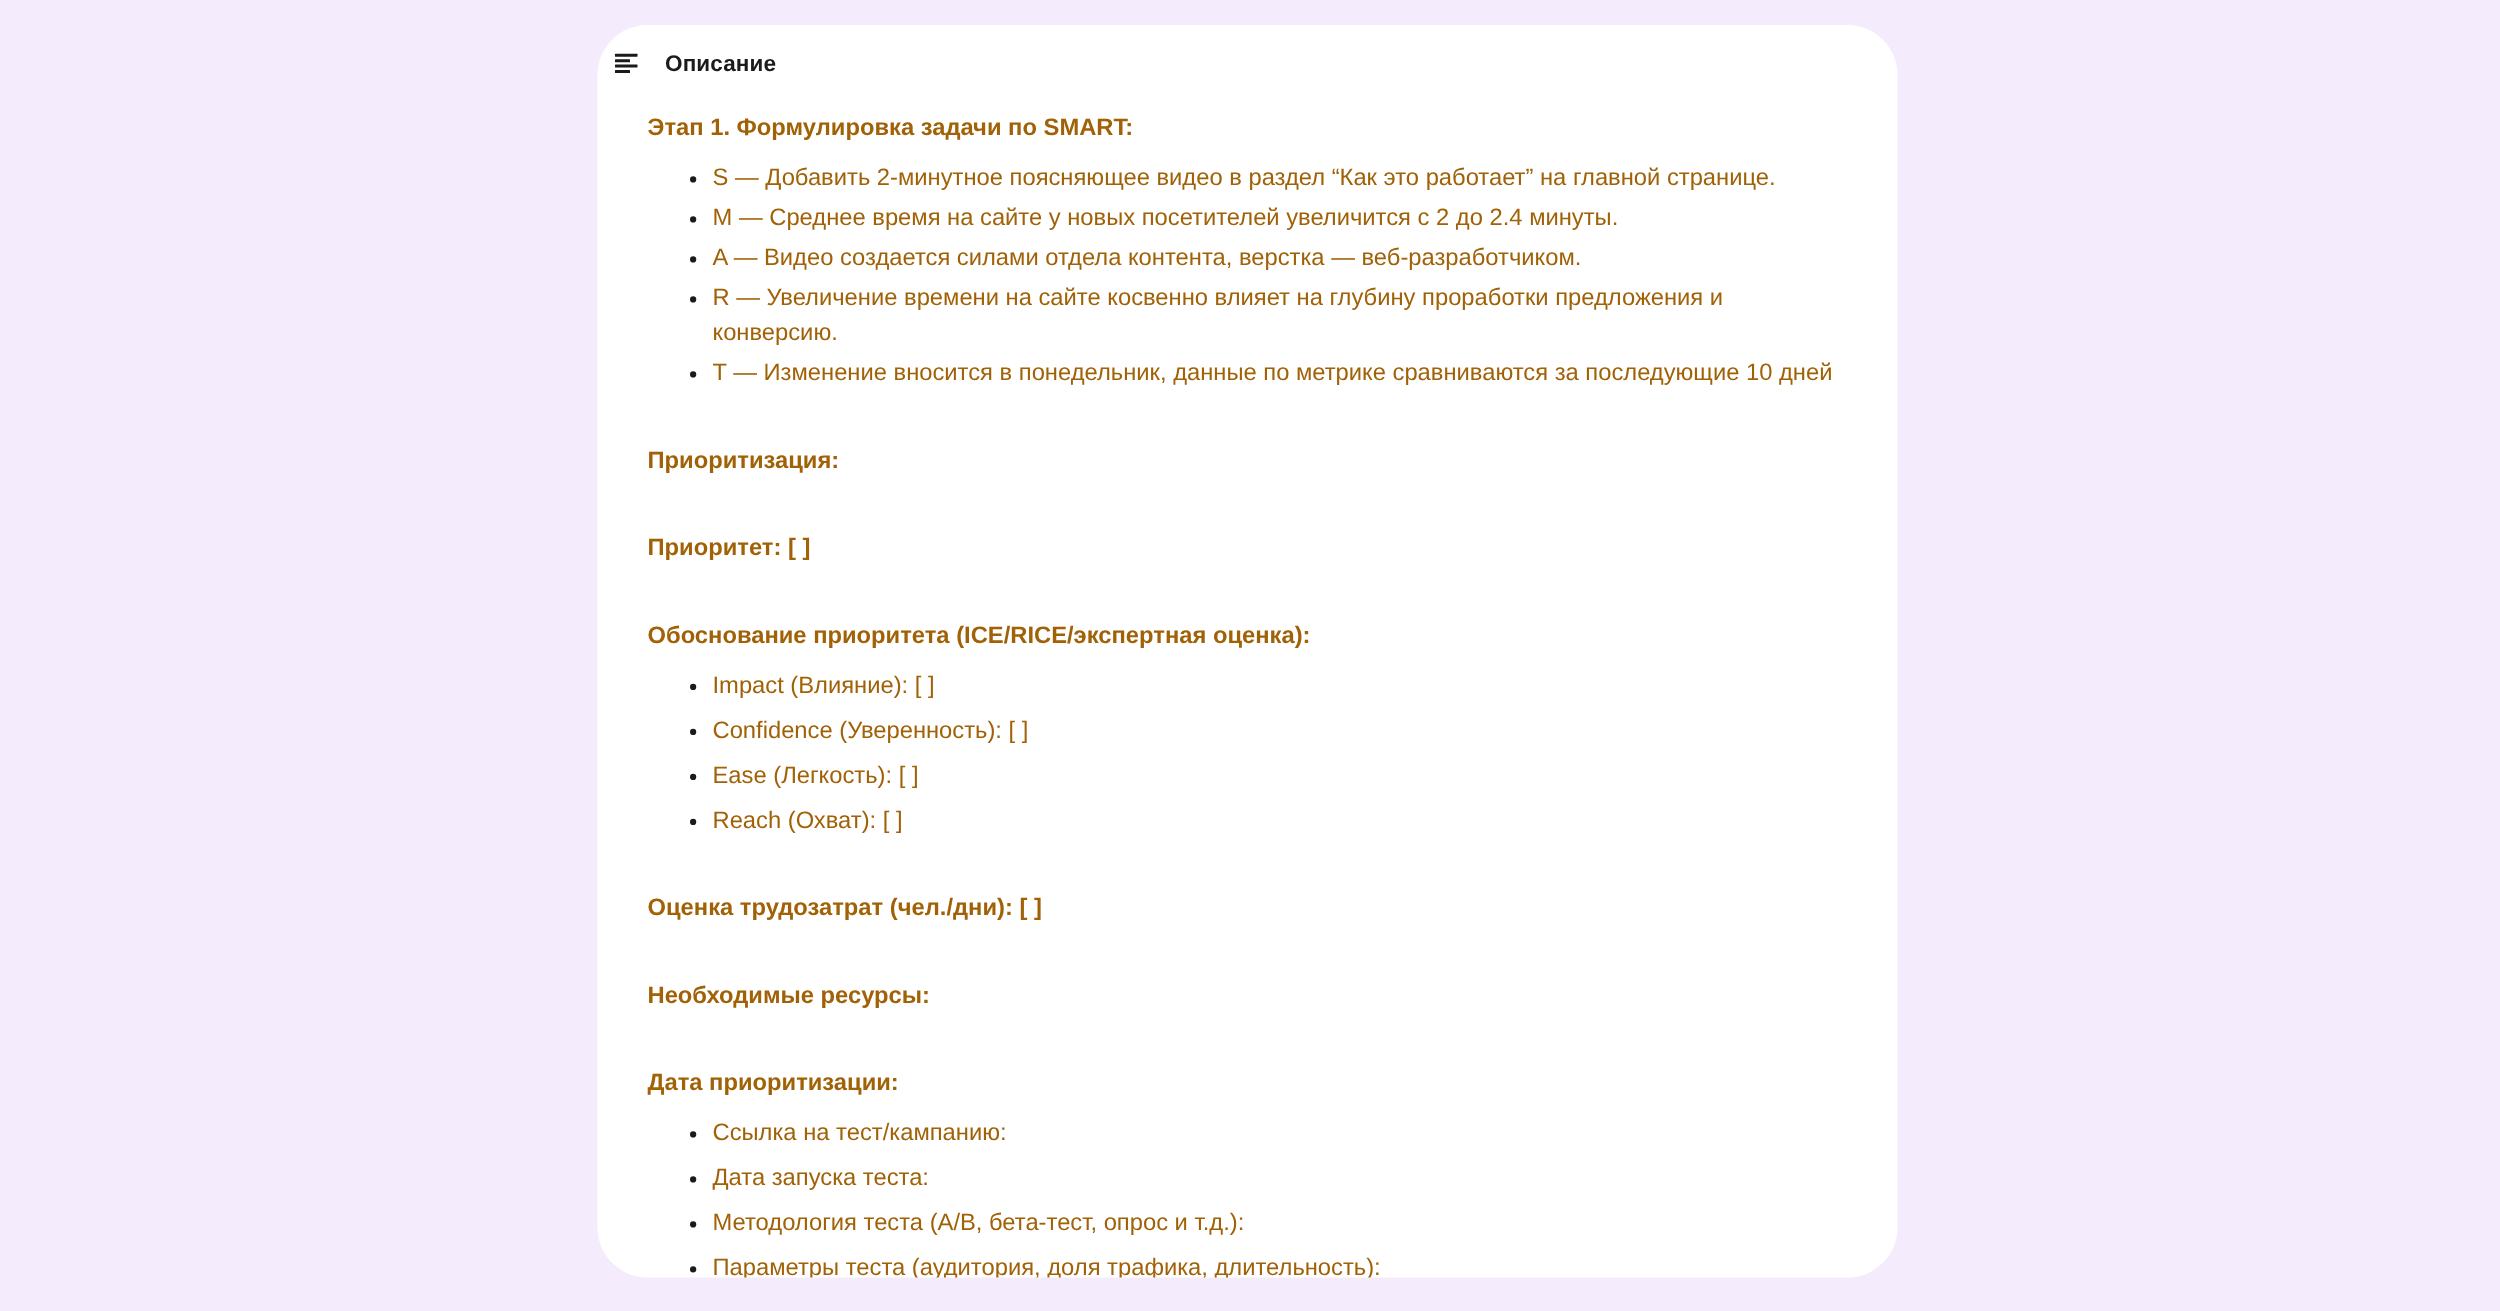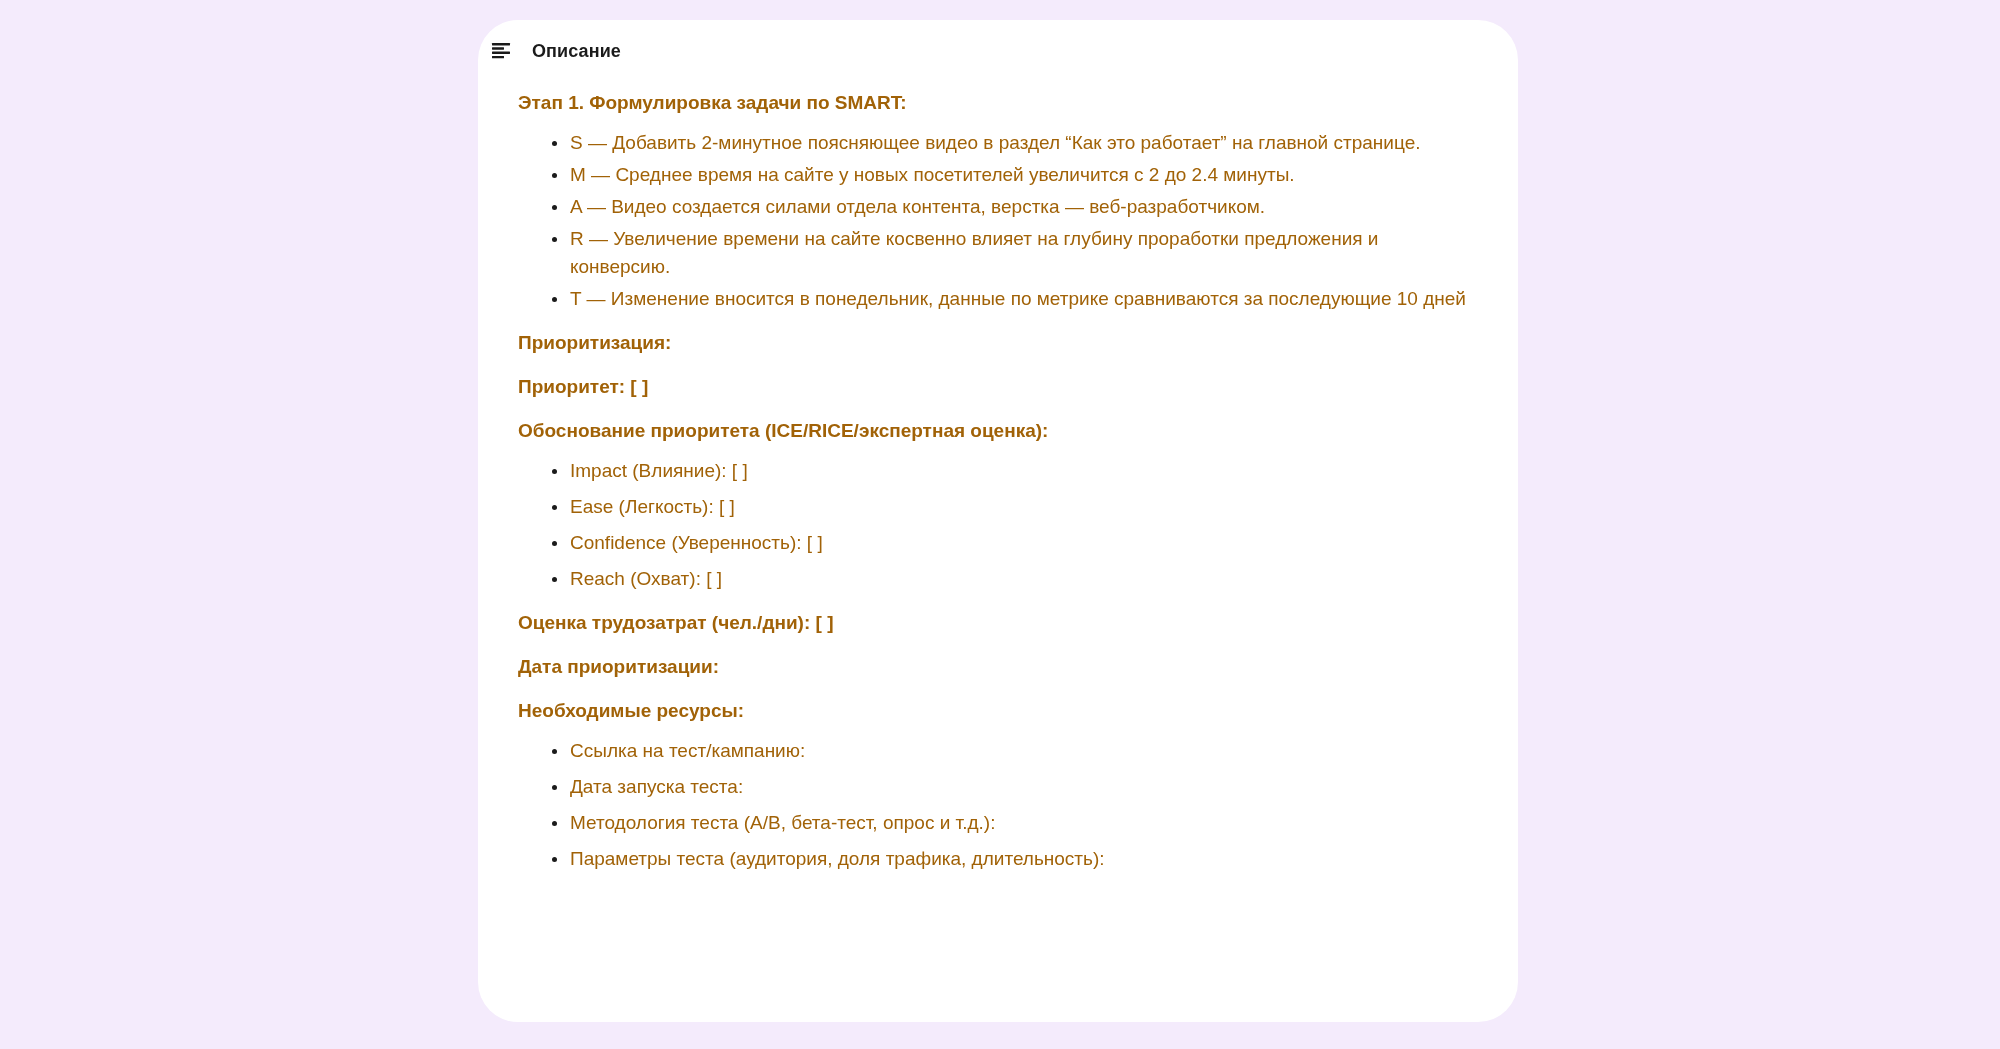--- a/index.html
+++ b/index.html
@@ -85,21 +85,21 @@
   }
 
   .doc-body .para {
     font-weight: 700;
     font-size: 19px;
     line-height: 28px;
     margin: 0;
   }
 
   .doc-body .blk {
-    margin-top: 16px;
+    margin-top: 42px;
   }
   .doc-body .blk:first-child {
     margin-top: 0;
   }
 
   ul.bullets {
     list-style: none;
     margin: 12px 0 0 0;
     padding: 0 0 0 32px;
   }
@@ -169,35 +169,35 @@
         <div class="blk">
           <p class="para">Приоритет: [ ]</p>
         </div>
 
         <div class="blk">
           <p class="para">Обоснование приоритета (ICE/RICE/экспертная оценка):</p>
         </div>
 
         <ul class="bullets tight">
           <li>Impact (Влияние): [ ]</li>
+          <li>Confidence (Уверенность): [ ]</li>
           <li>Ease (Легкость): [ ]</li>
-          <li>Confidence (Уверенность): [ ]</li>
           <li>Reach (Охват): [ ]</li>
         </ul>
 
         <div class="blk">
           <p class="para">Оценка трудозатрат (чел./дни): [ ]</p>
         </div>
 
         <div class="blk">
+          <p class="para">Необходимые ресурсы:</p>
+        </div>
+
+        <div class="blk">
           <p class="para">Дата приоритизации:</p>
-        </div>
-
-        <div class="blk">
-          <p class="para">Необходимые ресурсы:</p>
         </div>
 
 
         <ul class="bullets tight">
           <li>Ссылка на тест/кампанию:</li>
           <li>Дата запуска теста:</li>
           <li>Методология теста (A/B, бета-тест, опрос и т.д.):</li>
           <li>Параметры теста (аудитория, доля трафика, длительность):</li>
         </ul>
 

